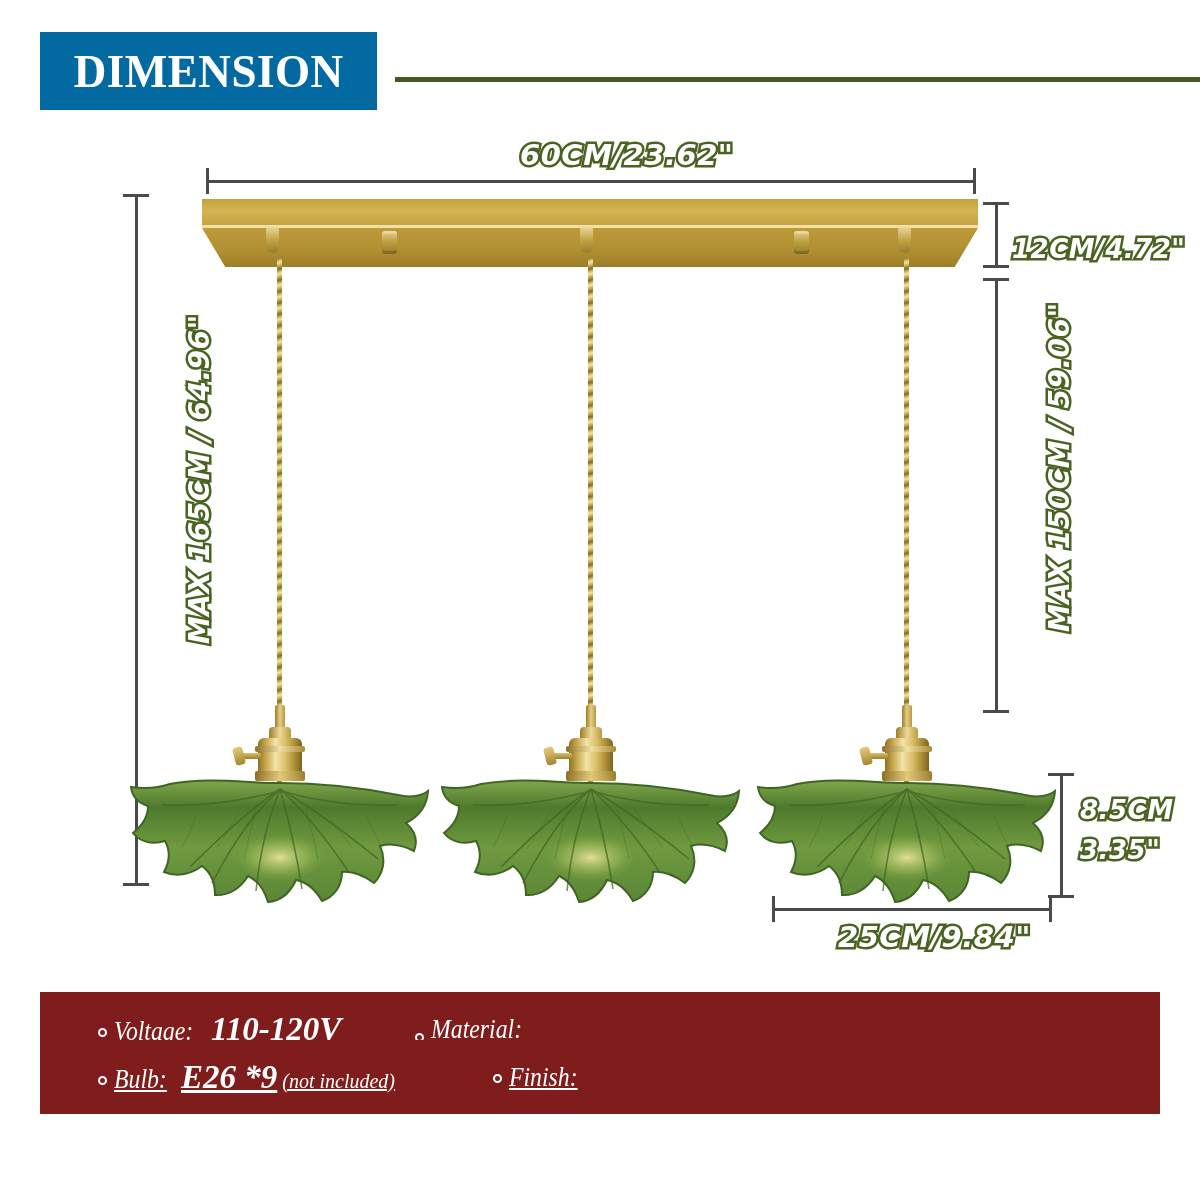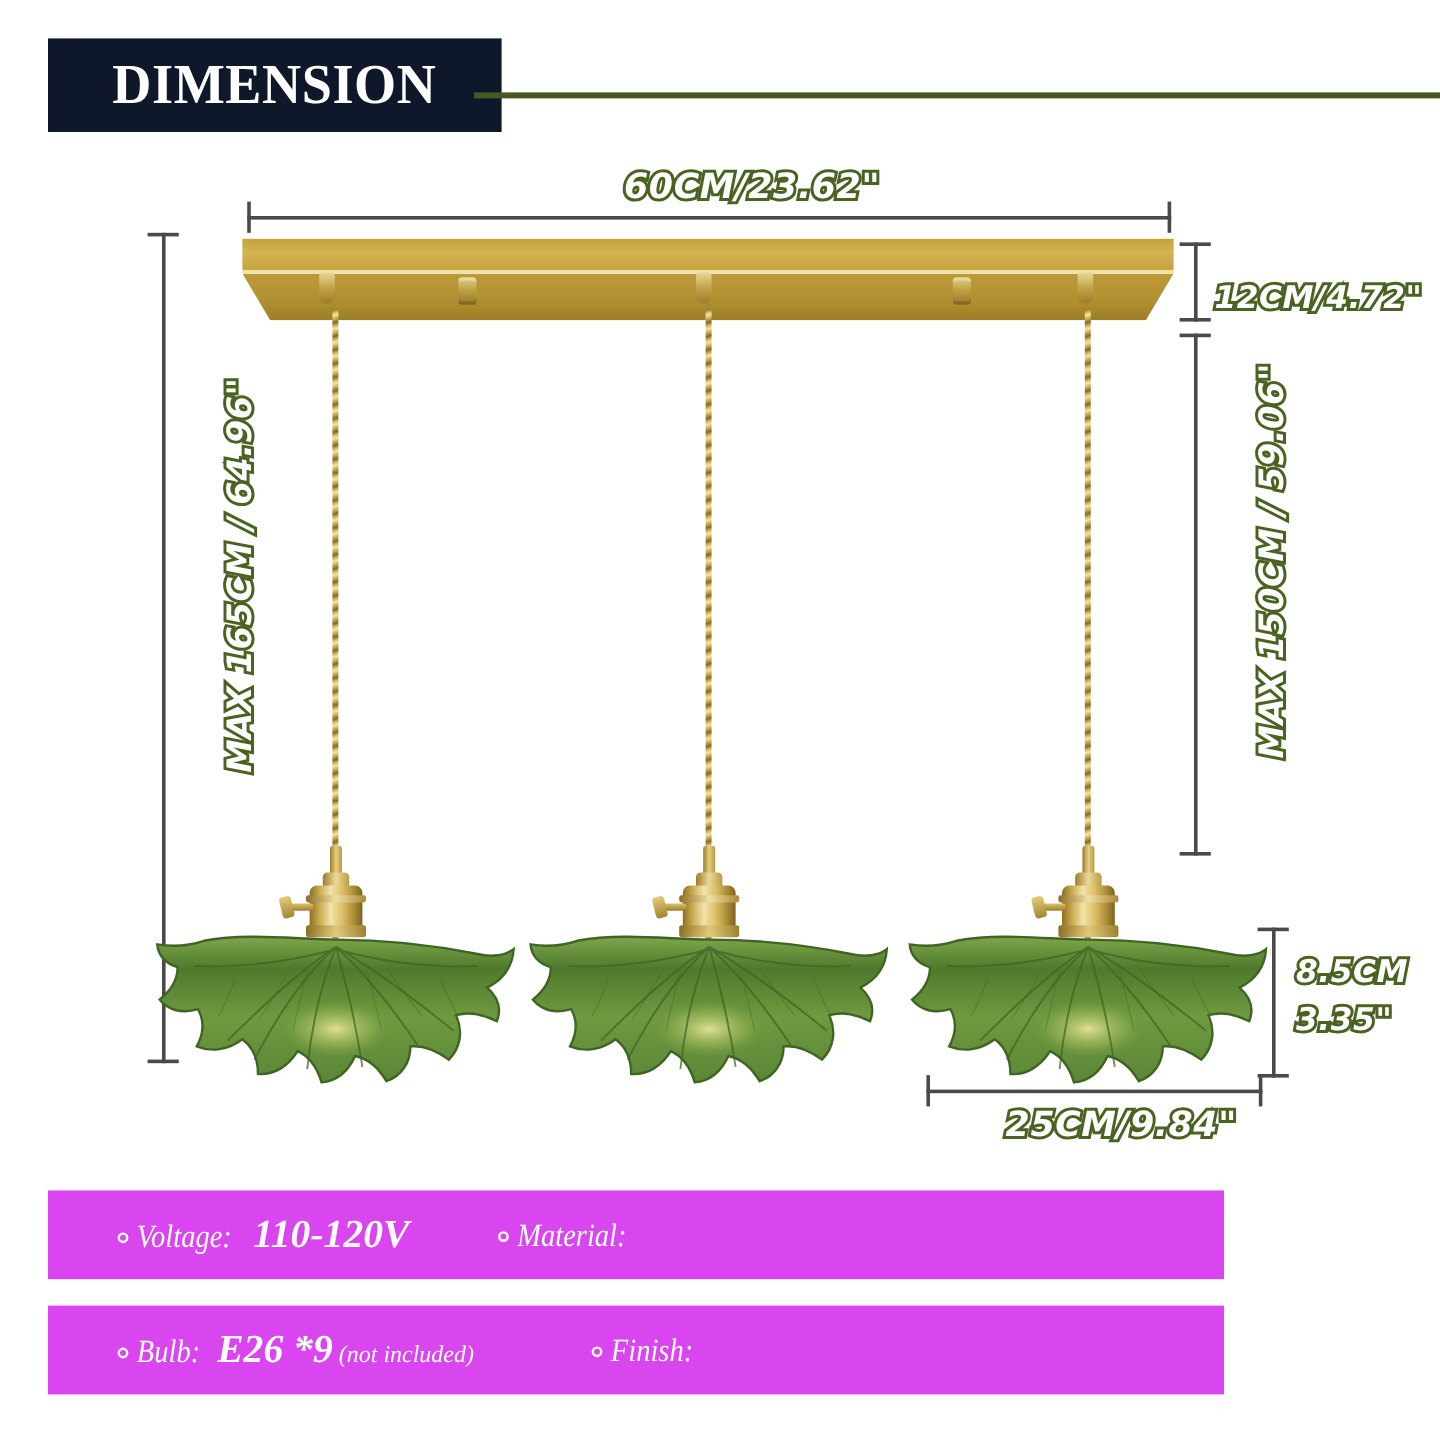--- a/index.html
+++ b/index.html
@@ -8,22 +8,22 @@
     background: #ffffff;
     font-family: "Liberation Serif", serif;
     position: relative;
     overflow: hidden;
   }
 
   
   .header { position: absolute; left: 0; top: 0; width: 1200px; height: 130px; }
   .badge {
     position: absolute; left: 40px; top: 32px;
-    width: 378px; height: 78px;
-    background: #0f172a;
+    width: 337px; height: 78px;
+    background: #0369a1;
     display: flex; align-items: center; justify-content: center;
   }
   .badge-text {
     color: #ffffff;
     font-family: "Liberation Serif", serif;
     font-size: 47px;
     font-weight: bold;
     letter-spacing: 0.5px;
     transform: scaleX(0.96);
     white-space: nowrap;
@@ -154,22 +154,22 @@
       -1px  1px 0 #4a6322,  1px  1px 0 #4a6322;
   }
   .dl-top   { font-size: 29px; }
   .dl-small { font-size: 26px; }
   .dl-side  { font-size: 28px; }
   .rot-left  { transform: rotate(-90deg); transform-origin: 0 0; }
   .rot-right { transform: rotate(-90deg); transform-origin: 0 0; }
 
   
   .specbar {
-    position: absolute; left: 40px; width: 980px;
-    background: #d946ef;
+    position: absolute; left: 40px; width: 1120px;
+    background: #7f1d1d;
     display: flex; align-items: center;
     color: #ffffff;
   }
   .spec-item { display: flex; align-items: baseline; white-space: nowrap; }
   .spec-bullet {
     display: inline-block; width: 9px; height: 9px;
     border: 2px solid #ffffff; border-radius: 50%;
     margin-right: 7px; position: relative; top: -3px;
   }
   .spec-key {
@@ -419,27 +419,27 @@
   <div class="dimlabel dl-top" style="left:838px; top:790px;">25CM/9.84"</div>
 
 </div>
 
 <div class="specbar" style="top:992px; height:74px;">
   <div class="spec-item" style="margin-left:58px;">
     <span class="spec-bullet"></span>
     <span class="spec-key">Voltage:</span>
     <span class="spec-val">110-120V</span>
   </div>
-  <div class="spec-item" style="margin-left:74px;">
+  <div class="spec-item" style="margin-left:74px;align-items:flex-end;">
     <span class="spec-bullet"></span>
     <span class="spec-key">Material:</span>
   </div>
 </div>
 
-<div class="specbar" style="top:1088px; height:74px;">
+<div class="specbar" style="top:1040px; height:74px;text-decoration:underline;">
   <div class="spec-item" style="margin-left:58px;">
     <span class="spec-bullet"></span>
     <span class="spec-key">Bulb:</span>
     <span class="spec-val">E26 *9</span>
     <span class="spec-note">(not included)</span>
   </div>
   <div class="spec-item" style="margin-left:98px;">
     <span class="spec-bullet"></span>
     <span class="spec-key">Finish:</span>
   </div>

